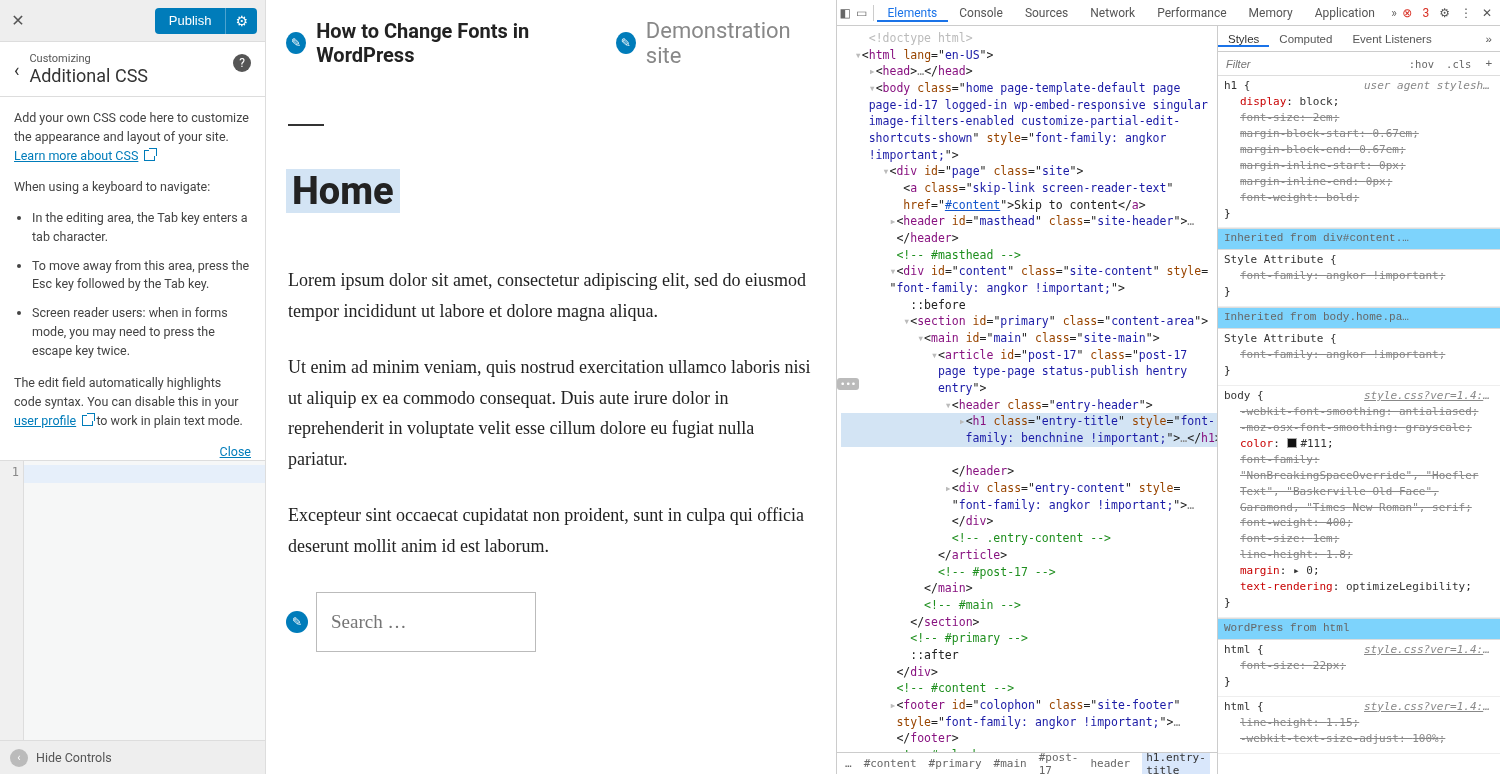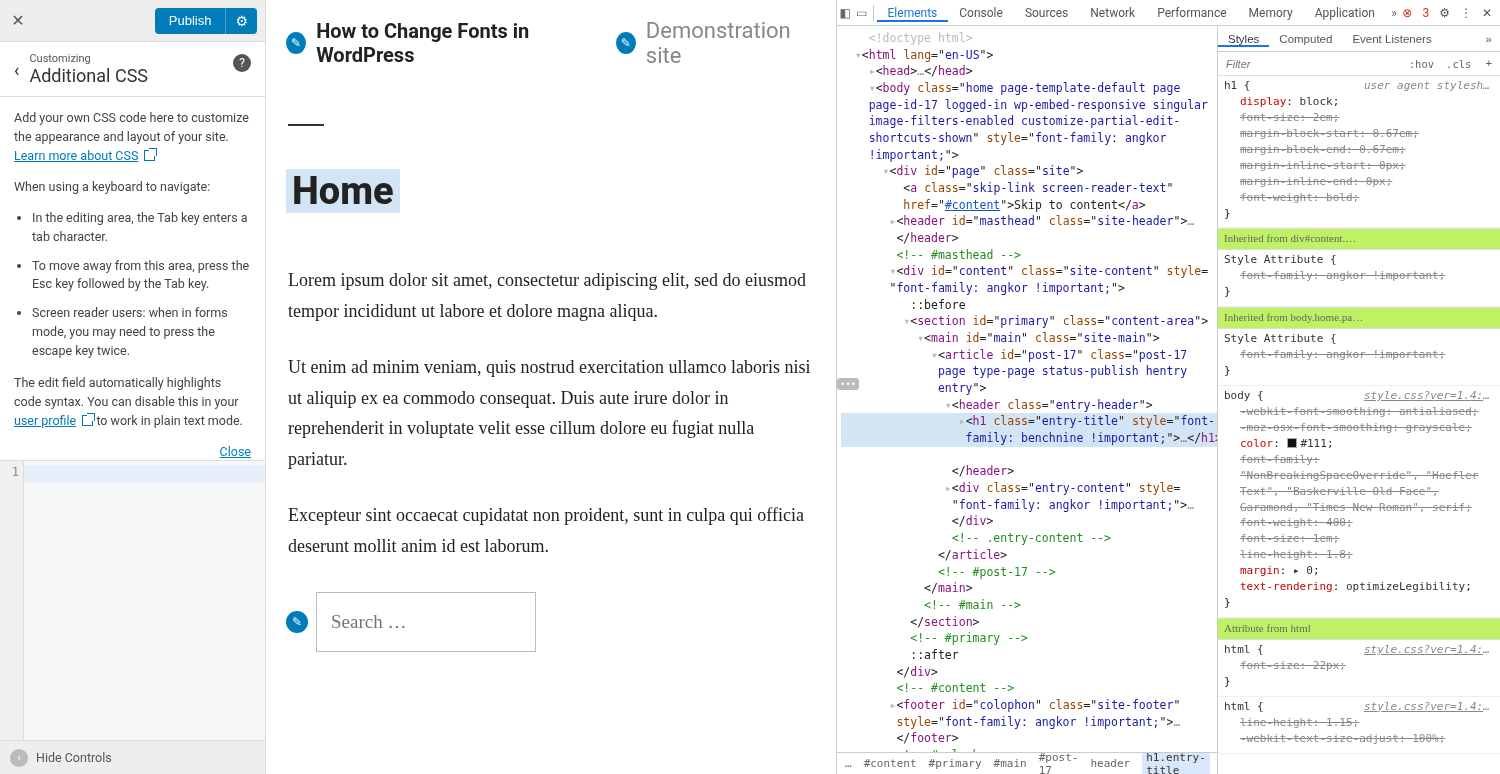--- a/index.html
+++ b/index.html
@@ -79,21 +79,21 @@
 .dt-styles { width:282px; flex:0 0 282px; display:flex; flex-direction:column; overflow:hidden; font-family:Menlo,Consolas,monospace; font-size:11px; }
 .dt-styles-tabs { height:26px; display:flex; align-items:center; border-bottom:1px solid #ccc; font-family:-apple-system,sans-serif; font-size:11.5px;}
 .dt-styles-tabs .stab{padding:0 10px;height:26px;line-height:26px;cursor:pointer;color:#555;}
 .dt-styles-tabs .stab.active{color:#333;border-bottom:2px solid #1a73e8;}
 .dt-styles-tabs .more{margin-left:auto;padding:0 8px;cursor:pointer;color:#555;}
 .dt-filter { height:24px; display:flex; align-items:center; border-bottom:1px solid #ddd;}
 .dt-filter input{flex:1;border:none;padding:0 8px;font-size:11px;outline:none;font-style:italic;color:#888;}
 .dt-filter .tog{padding:0 6px;color:#666;font-size:10.5px;cursor:pointer;font-family:Menlo,monospace;}
 .dt-filter .plus{padding:0 8px;color:#666;cursor:pointer;}
 .dt-rules { flex:1; overflow:auto; line-height:1.45;}
-.rule-sep{background:#bef264;border-top:1px solid #ddd;border-bottom:1px solid #ddd;padding:2px 6px;color:#666;font-family:Liberation Serif, serif;font-size:11px;text-align:left;}
+.rule-sep{background:#7dd3fc;border-top:1px solid #ddd;border-bottom:1px solid #ddd;padding:2px 6px;color:#666;font-family:Liberation Mono, monospace;font-size:11px;text-align:left;}
 .rule-block{padding:2px 6px 6px 6px;border-bottom:1px solid #eee;}
 .rule-head{display:flex;justify-content:space-between;color:#333;gap:26px;}
 .rule-src{color:#888;font-style:italic;white-space:nowrap;overflow:hidden;text-overflow:ellipsis;max-width:130px;}
 .rule-src.lnk{color:#888;text-decoration:underline;cursor:pointer;}
 .sel{color:#333;}
 .prop{padding-left:16px;}
 .pk{color:#c80000;}
 .pv2{color:#333;}
 .pc{color:#6e6e6e;}
 .strike{text-decoration:line-through;color:#888;}
@@ -298,21 +298,21 @@
             <div class="prop strike pc"><span class="pk">-moz-osx-font-smoothing</span>: <span class="pv2">grayscale</span>;</div>
             <div class="prop"><span class="pk">color</span>: <span class="swatch" style="background:#111"></span><span class="pv2">#111</span>;</div>
             <div class="prop strike"><span class="pk">font-family</span>: <span class="pv2">"NonBreakingSpaceOverride", "Hoefler Text", "Baskerville Old Face", Garamond, "Times New Roman", serif</span>;</div>
             <div class="prop strike"><span class="pk">font-weight</span>: <span class="pv2">400</span>;</div>
             <div class="prop strike"><span class="pk">font-size</span>: <span class="pv2">1em</span>;</div>
             <div class="prop strike"><span class="pk">line-height</span>: <span class="pv2">1.8</span>;</div>
             <div class="prop"><span class="pk">margin</span>: <span class="pv2">▸ 0</span>;</div>
             <div class="prop"><span class="pk">text-rendering</span>: <span class="pv2">optimizeLegibility</span>;</div>
             <div>}</div>
           </div>
-          <div class="rule-sep">Attribute from html</div>
+          <div class="rule-sep">WordPress from html</div>
           <div class="rule-block">
             <div class="rule-head">
               <span class="sel">html {</span>
               <span class="rule-src lnk">style.css?ver=1.4:220</span>
             </div>
             <div class="prop strike"><span class="pk">font-size</span>: <span class="pv2">22px</span>;</div>
             <div>}</div>
           </div>
           <div class="rule-block">
             <div class="rule-head">

